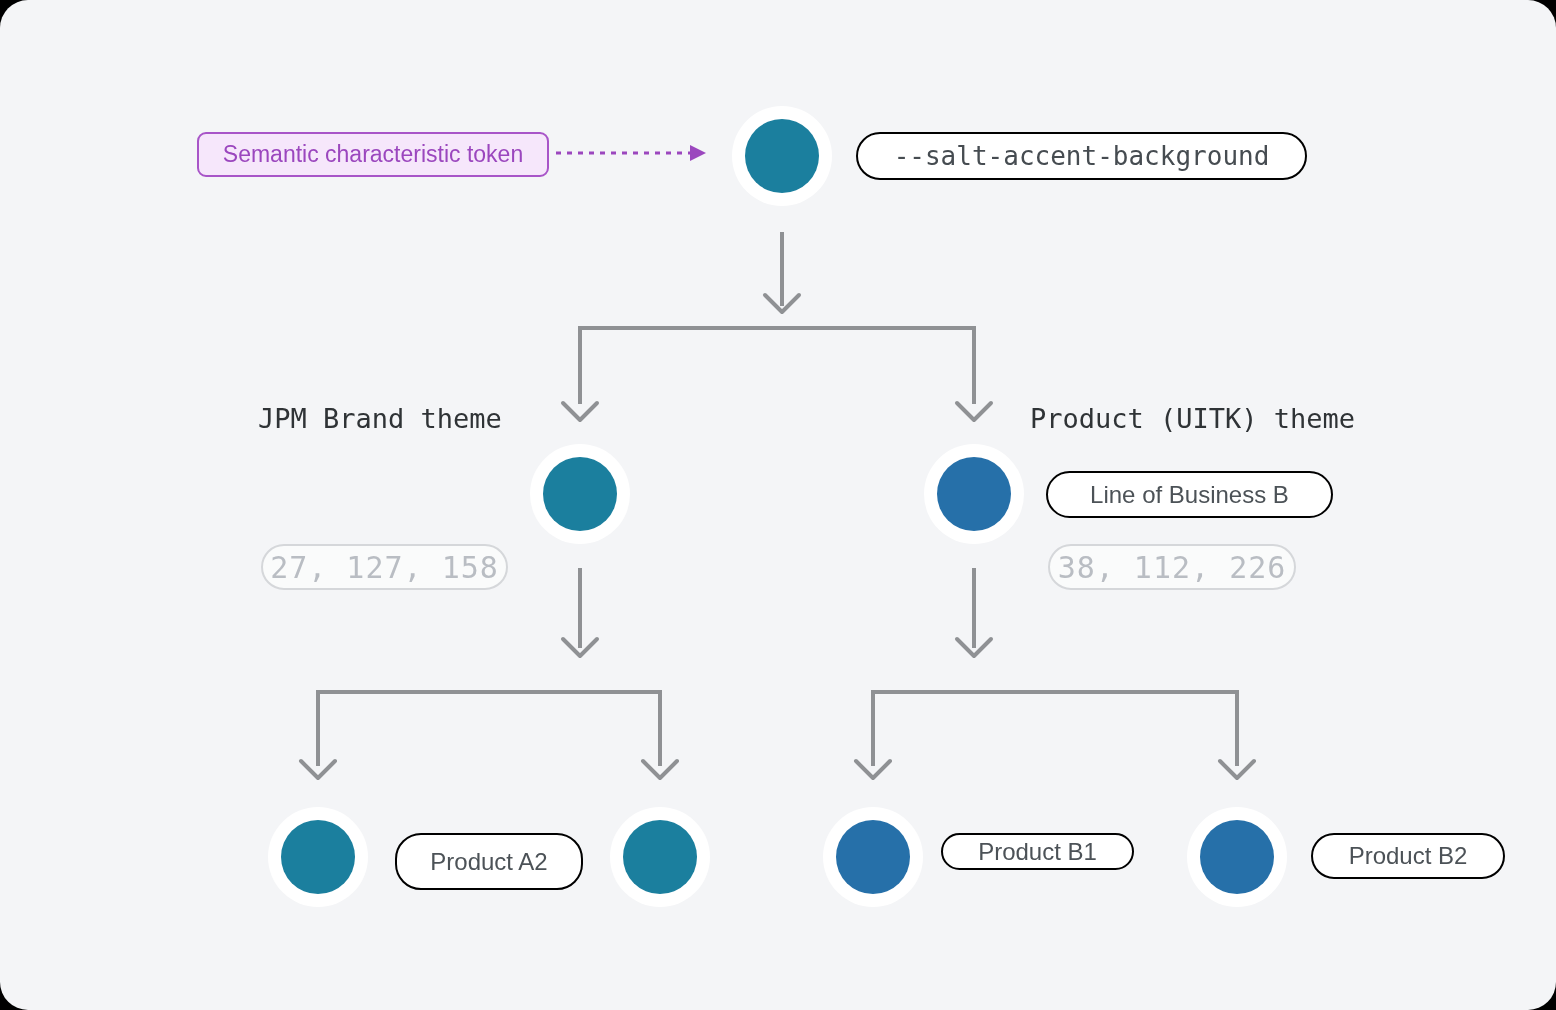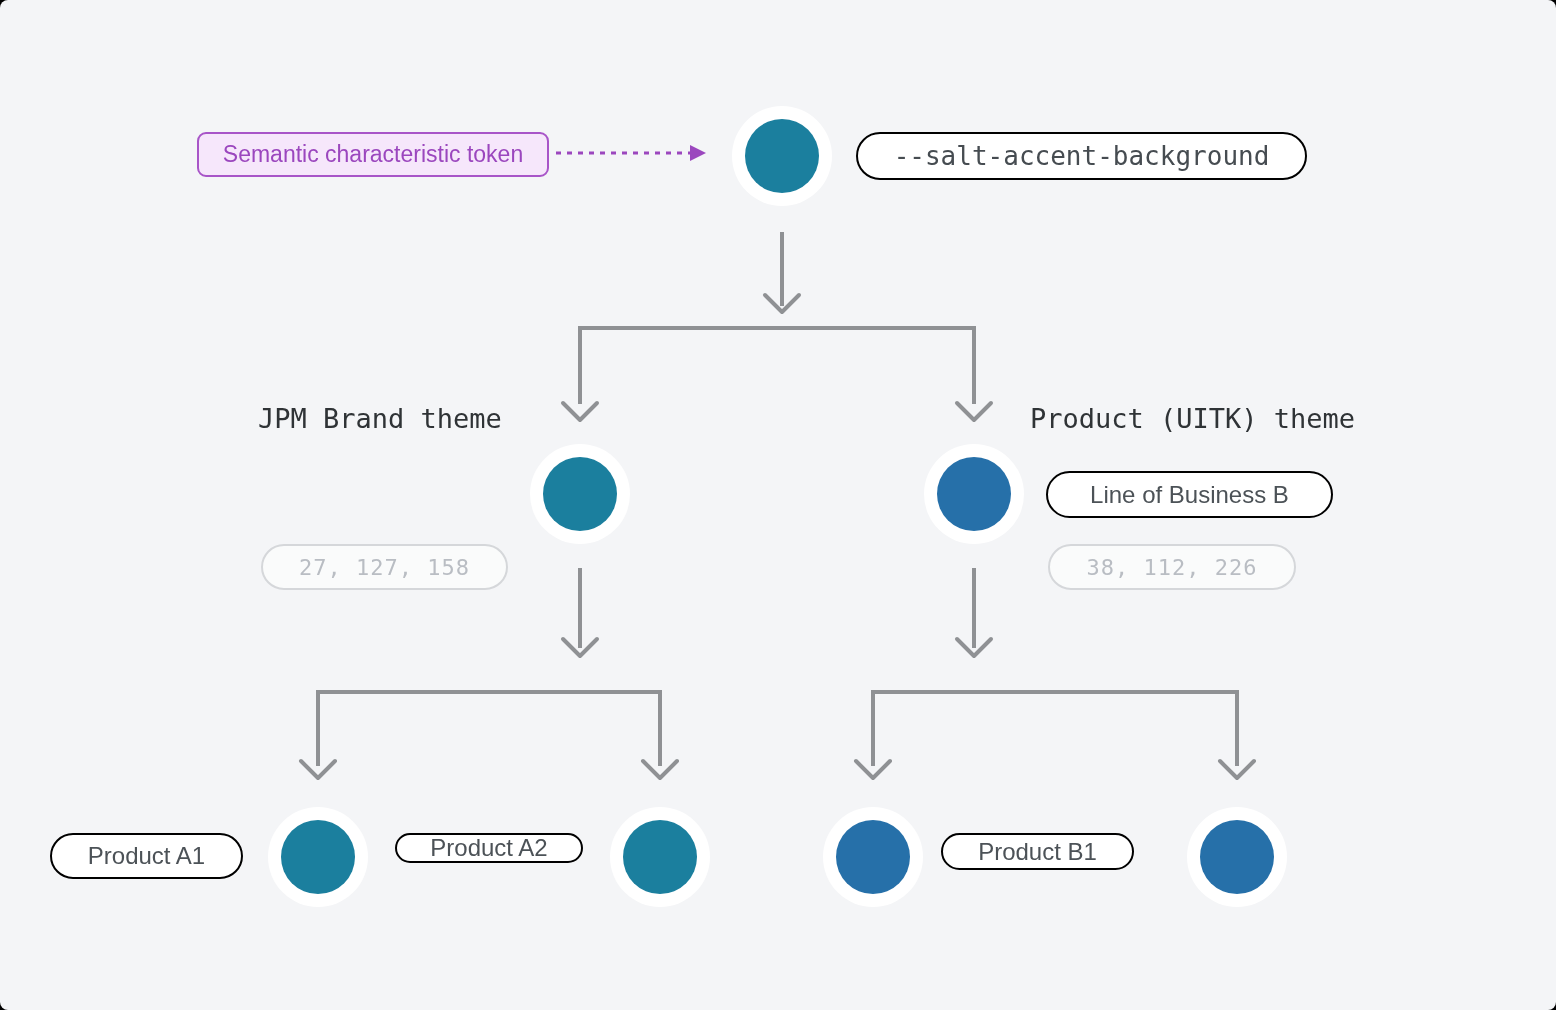--- a/index.html
+++ b/index.html
@@ -1,37 +1,37 @@
 <!DOCTYPE html>
 <html style="--canvas-bg: #f4f5f7; --arrow: #8f9194; --accent-purple: #9b47be; --purple-border: #a855c8; --purple-bg: #f6e7fb;"><head>
 <meta charset="utf-8">
 <style>
   html,body { margin:0; padding:0; background:#000; }
   .canvas {
     position:relative; width:1556px; height:1010px;
     background:var(--canvas-bg,#f4f5f7);
-    border-radius:8px; overflow:hidden;
+    border-radius:28px; overflow:hidden;
     font-family:"Liberation Sans", sans-serif;
   }
   svg.connectors { position:absolute; left:0; top:0; width:1556px; height:1010px; }
   .tree-line { fill:none; stroke:var(--arrow,#8f9194); stroke-width:4; stroke-linecap:butt; stroke-linejoin:miter; }
   .tree-head { fill:none; stroke:var(--arrow,#8f9194); stroke-width:4; stroke-linecap:round; stroke-linejoin:round; }
   .dash-line { fill:none; stroke:var(--accent-purple,#9b47be); stroke-width:3; stroke-dasharray:5 6; }
   .dash-head { fill:var(--accent-purple,#9b47be); stroke:none; }
 
   .node { position:absolute; width:100px; height:100px; border-radius:50%;
     background:#fff; display:flex; align-items:center; justify-content:center; }
   .node .swatch { width:74px; height:74px; border-radius:50%; }
 
   .pill { position:absolute; box-sizing:border-box; display:flex; align-items:center; justify-content:center;
     background:#fff; border:2px solid #000000; border-radius:26px;
     color:#4c5257; font-size:24px; white-space:nowrap; }
   .pill.mono { font-family:"DejaVu Sans Mono", monospace; color:#464c51; font-size:26px; }
   .pill.ghost { background:rgba(255,255,255,0.55); border-color:#d5d7da;
-    color:#b9bdc3; font-family:"DejaVu Sans Mono", monospace; font-size:22px; letter-spacing:1px; }
+    color:#b9bdc3; font-family:"DejaVu Sans Mono", monospace; font-size:30px; letter-spacing:1px; }
 
   .annotation { position:absolute; box-sizing:border-box; display:flex; align-items:center; justify-content:center;
     background:var(--purple-bg,#f6e7fb); border:2px solid var(--purple-border,#a855c8);
     border-radius:9px; color:var(--accent-purple,#9b47be); font-size:23px; white-space:nowrap; }
 
   .theme-label { position:absolute; font-family:"DejaVu Sans Mono", monospace;
     font-size:27px; color:#2f3336; white-space:nowrap;text-align:right; }
 
   
   .node.root   { left:732px; top:106px; }
@@ -44,21 +44,21 @@
 
   .annotation.semantic { left:197px; top:132px; height:45px; width:352px; }
   .pill.token  { left:856px; top:132px; width:451px; height:48px; }
   .theme-label.a { left:258px;  top:403px; }
   .theme-label.b { left:1030px; top:403px; }
   .pill.lob-a-pill { left:227px;  top:471px; width:280px; height:47px; }
   .pill.rgb-a-pill { left:261px;  top:544px; width:247px; height:46px; }
   .pill.lob-b-pill { left:1046px; top:471px; width:287px; height:47px; }
   .pill.rgb-b-pill { left:1048px; top:544px; width:248px; height:46px; }
   .pill.prod-a1-pill { left:50px;   top:833px; width:193px; height:46px; }
-  .pill.prod-a2-pill { left:395px;  top:833px; width:188px; height:30px; }
+  .pill.prod-a2-pill { left:395px;  top:833px; width:188px; height:57px; }
   .pill.prod-b1-pill { left:941px;  top:833px; width:193px; height:37px; }
   .pill.prod-b2-pill { left:1311px; top:833px; width:194px; height:46px; }
 </style>
 </head>
 <body>
 
 <div class="canvas">
 
   <svg class="connectors" viewBox="0 0 1556 1010">
 
@@ -98,30 +98,30 @@
   </div>
   <div class="pill ghost rgb-a-pill">27, 127, 158</div>
 
   <div class="theme-label b">Product (UITK) theme</div>
   <div class="node lob-b">
     <div class="swatch" style="background: rgb(38, 112, 169);"></div>
   </div>
   <div class="pill lob-b-pill">Line of Business B</div>
   <div class="pill ghost rgb-b-pill">38, 112, 226</div>
 
-  <div class="pill prod-a1-pill">Product A1</div>
   <div class="node prod-a1">
     <div class="swatch" style="background: rgb(27, 127, 158);"></div>
   </div>
   <div class="pill prod-a2-pill">Product A2</div>
   <div class="node prod-a2">
     <div class="swatch" style="background: rgb(27, 127, 158);"></div>
   </div>
 
   <div class="node prod-b1">
     <div class="swatch" style="background: rgb(38, 112, 169);"></div>
   </div>
   <div class="pill prod-b1-pill">Product B1</div>
   <div class="node prod-b2">
     <div class="swatch" style="background: rgb(38, 112, 169);"></div>
   </div>
+  <div class="pill prod-b2-pill">Product B2</div>
 
 </div>
 
 </body></html>

